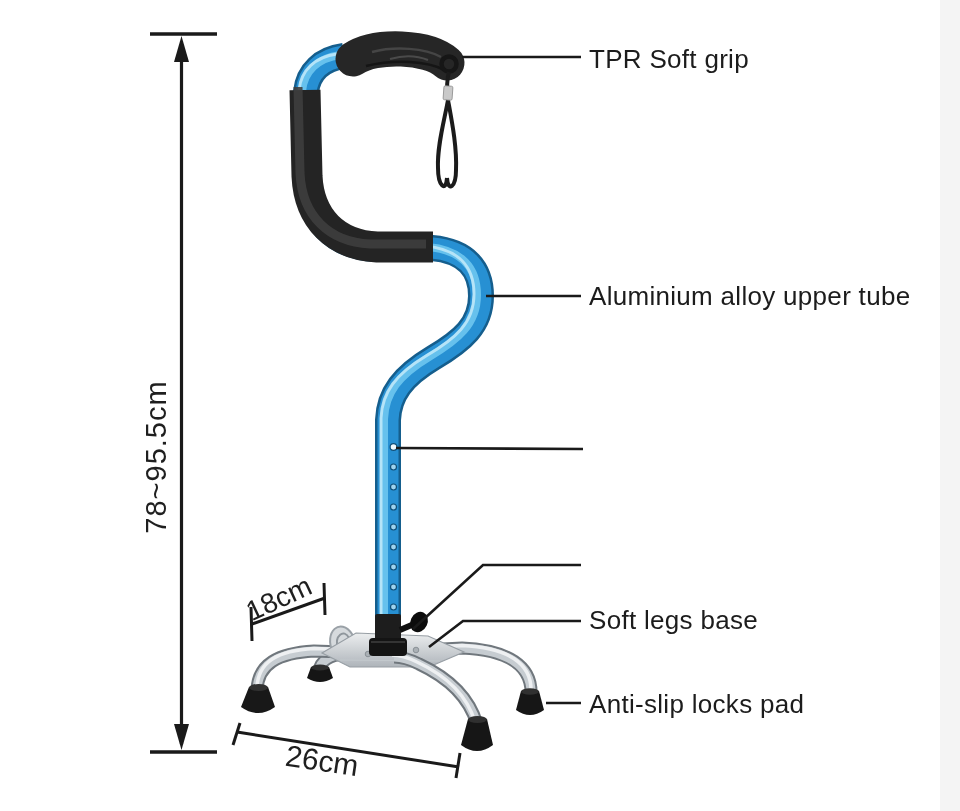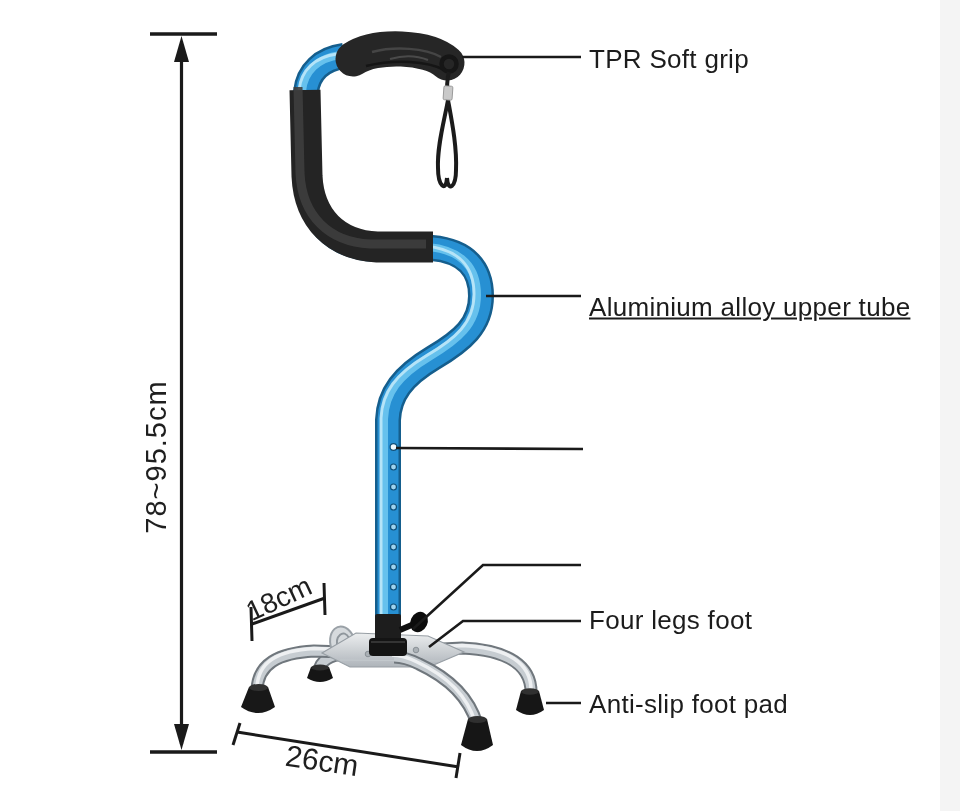--- a/index.html
+++ b/index.html
@@ -18,21 +18,21 @@
   .ann{
     position:absolute;
     left:589px;
     transform:translateY(-50%);
     font-size:26px;
     letter-spacing:.3px;
     color:#1c1c1c;
     white-space:nowrap;
   }
   .ann-grip{top:59px;}
-  .ann-tube{top:307px;text-decoration:underline;}
+  .ann-tube{top:296px;}
   .ann-button{top:446px;}
   .ann-knob{top:566px;}
   .ann-base{top:620px;}
   .ann-foot{top:704px;}
   .dim{
     position:absolute;
     font-size:29px;
     color:#1f1f1f;
     white-space:nowrap;
   }
@@ -181,20 +181,20 @@
       <path d="M486,296 L581,296"></path>
       <path d="M396,448 L583,449"></path>
       <path d="M413,629 L483,565 L581,565"></path>
       <path d="M429,647 L463,621 L581,621"></path>
       <path d="M546,703 L581,703"></path>
     </g>
   </svg>
 
   <div class="ann ann-grip">TPR Soft grip</div>
   <div class="ann ann-tube">Aluminium alloy upper tube</div>
-  <div class="ann ann-base">Four legs foot</div>
-  <div class="ann ann-foot">Anti-slip foot pad</div>
+  <div class="ann ann-base">Soft legs base</div>
+  <div class="ann ann-foot">Anti-slip locks pad</div>
 
   <div class="dim dim-height">78~95.5cm</div>
   <div class="dim dim-depth">18cm</div>
   <div class="dim dim-width">26cm</div>
 
 </div>
 
 </body></html>

